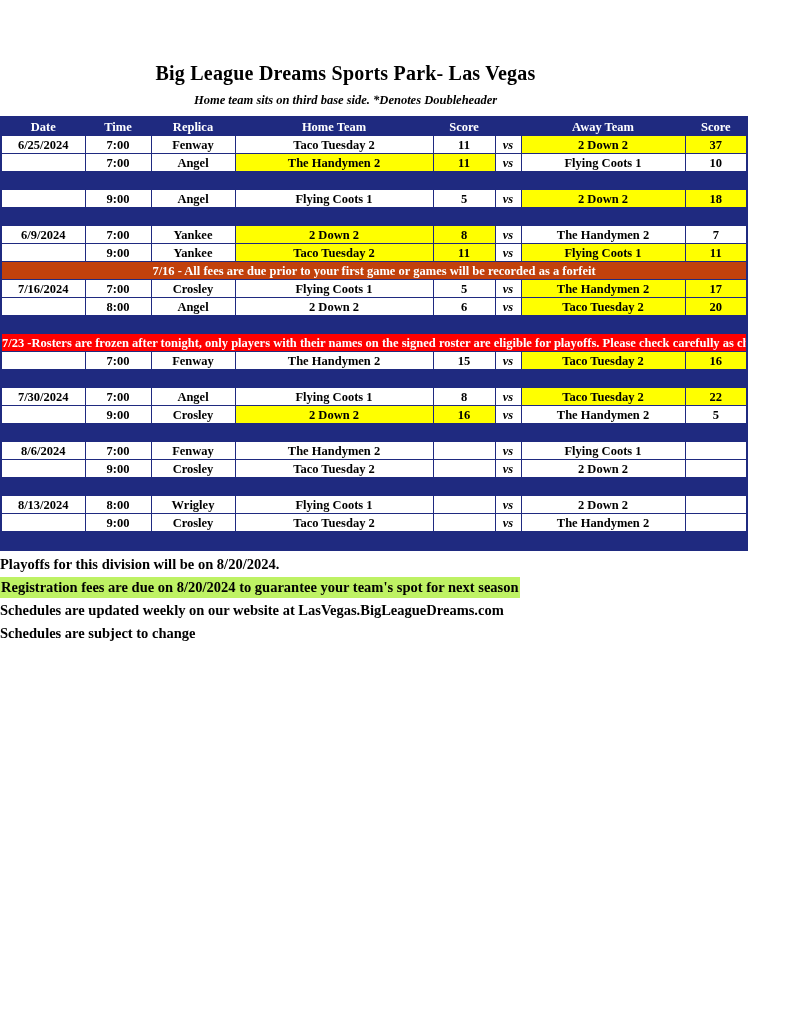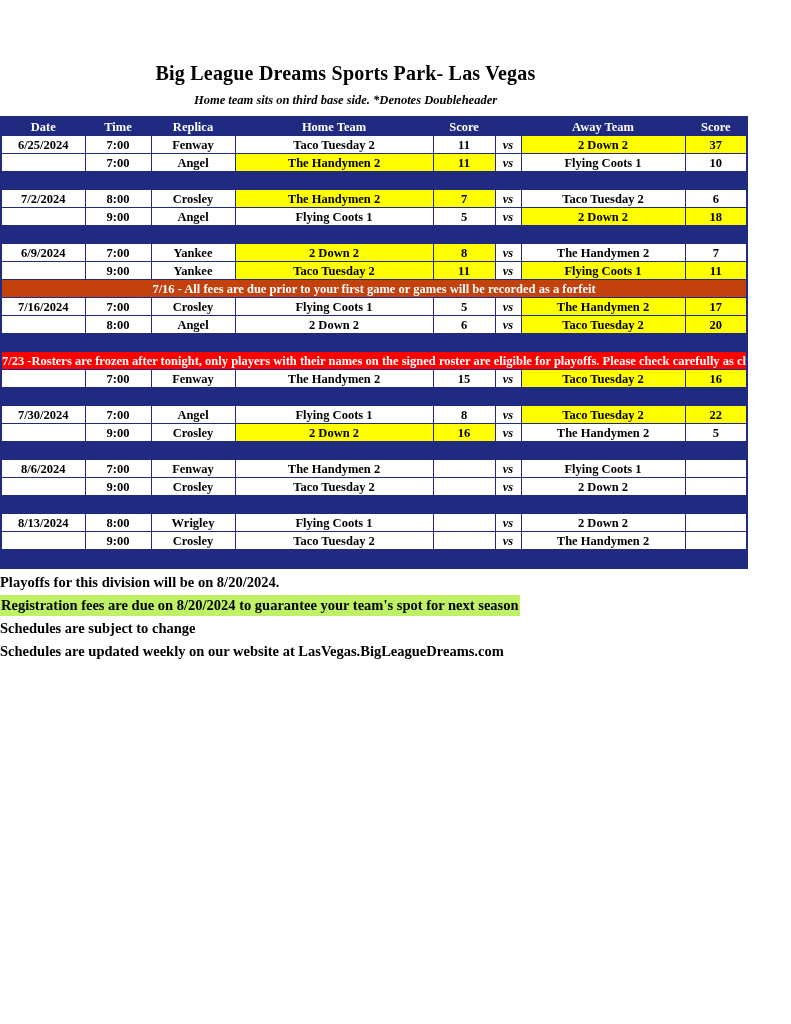--- a/index.html
+++ b/index.html
@@ -173,30 +173,20 @@
           <td class="hl">The Handymen 2</td>
           <td class="hl">11</td>
           <td class="vs">vs</td>
           <td>Flying Coots 1</td>
           <td>10</td>
         </tr>
         <tr class="bluebar">
           <td colspan="8"></td>
         </tr>
         <tr>
-          <td>7/2/2024</td>
-          <td>8:00</td>
-          <td>Crosley</td>
-          <td class="hl">The Handymen 2</td>
-          <td class="hl">7</td>
-          <td class="vs">vs</td>
-          <td>Taco Tuesday 2</td>
-          <td>6</td>
-        </tr>
-        <tr>
           <td></td>
           <td>9:00</td>
           <td>Angel</td>
           <td>Flying Coots 1</td>
           <td>5</td>
           <td class="vs">vs</td>
           <td class="hl">2 Down 2</td>
           <td class="hl">18</td>
         </tr>
         <tr class="bluebar">
@@ -332,17 +322,17 @@
         </tr>
         <tr class="bluebar">
           <td colspan="8"></td>
         </tr>
       </tbody>
   </table>
 
   <div class="footer" id="footer-notes">
       <div>Playoffs for this division will be on 8/20/2024.</div>
       <div><span class="hl-line">Registration fees are due on 8/20/2024 to guarantee your team's spot for next season</span></div>
+      <div>Schedules are updated weekly on our website at LasVegas.BigLeagueDreams.com</div>
       <div>Schedules are subject to change</div>
-      <div>Schedules are updated weekly on our website at LasVegas.BigLeagueDreams.com</div>
     </div>
 
 </div>
 
 </body></html>

